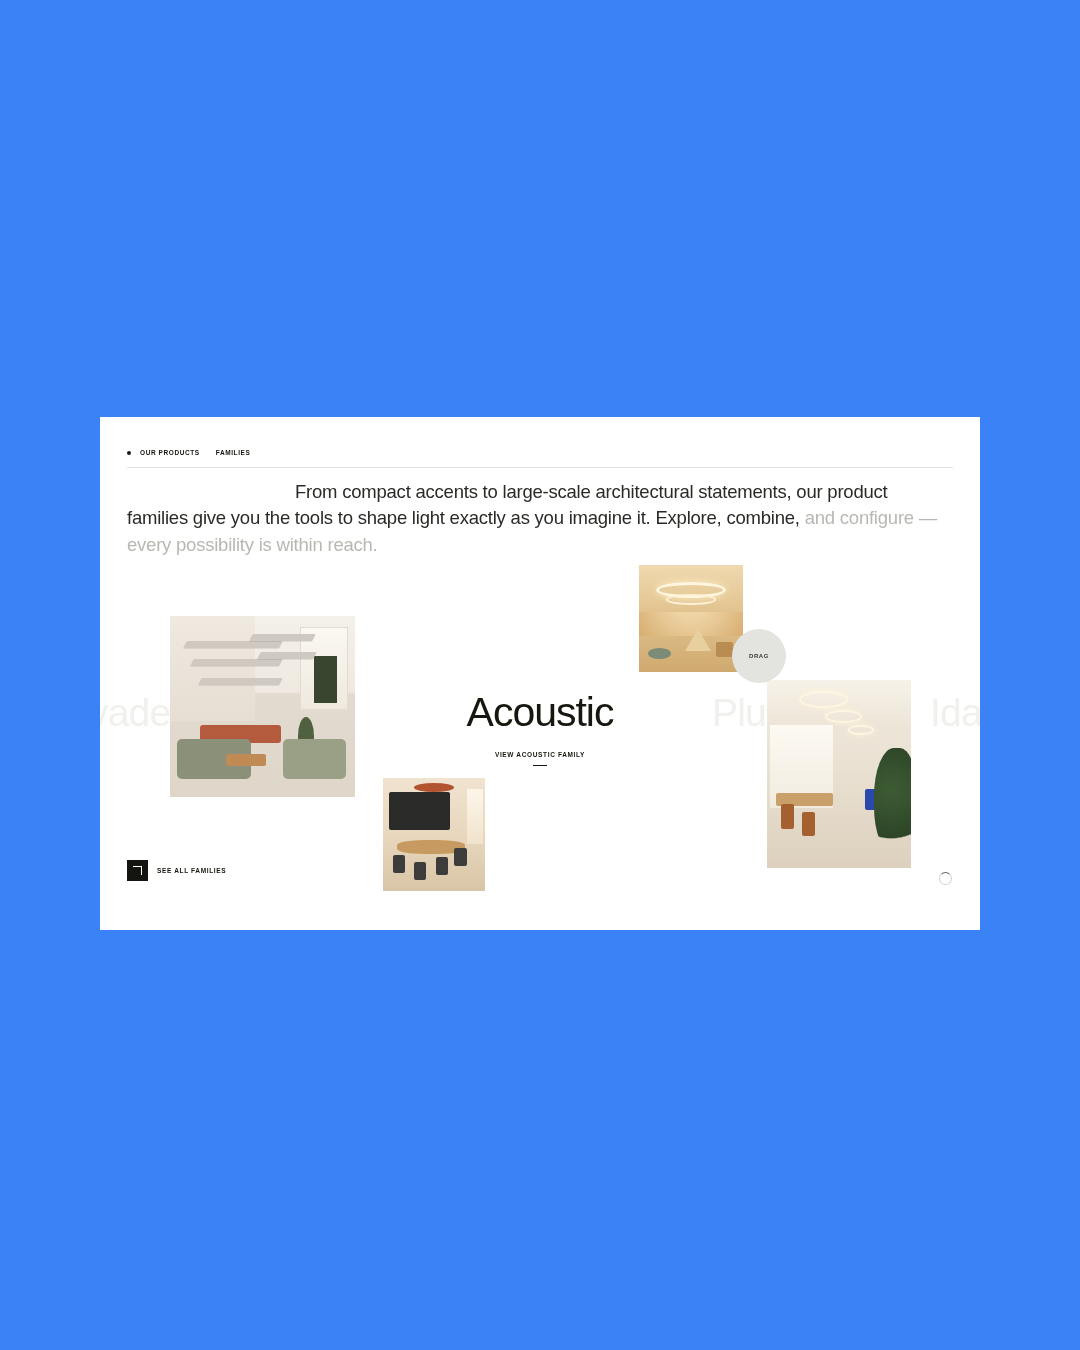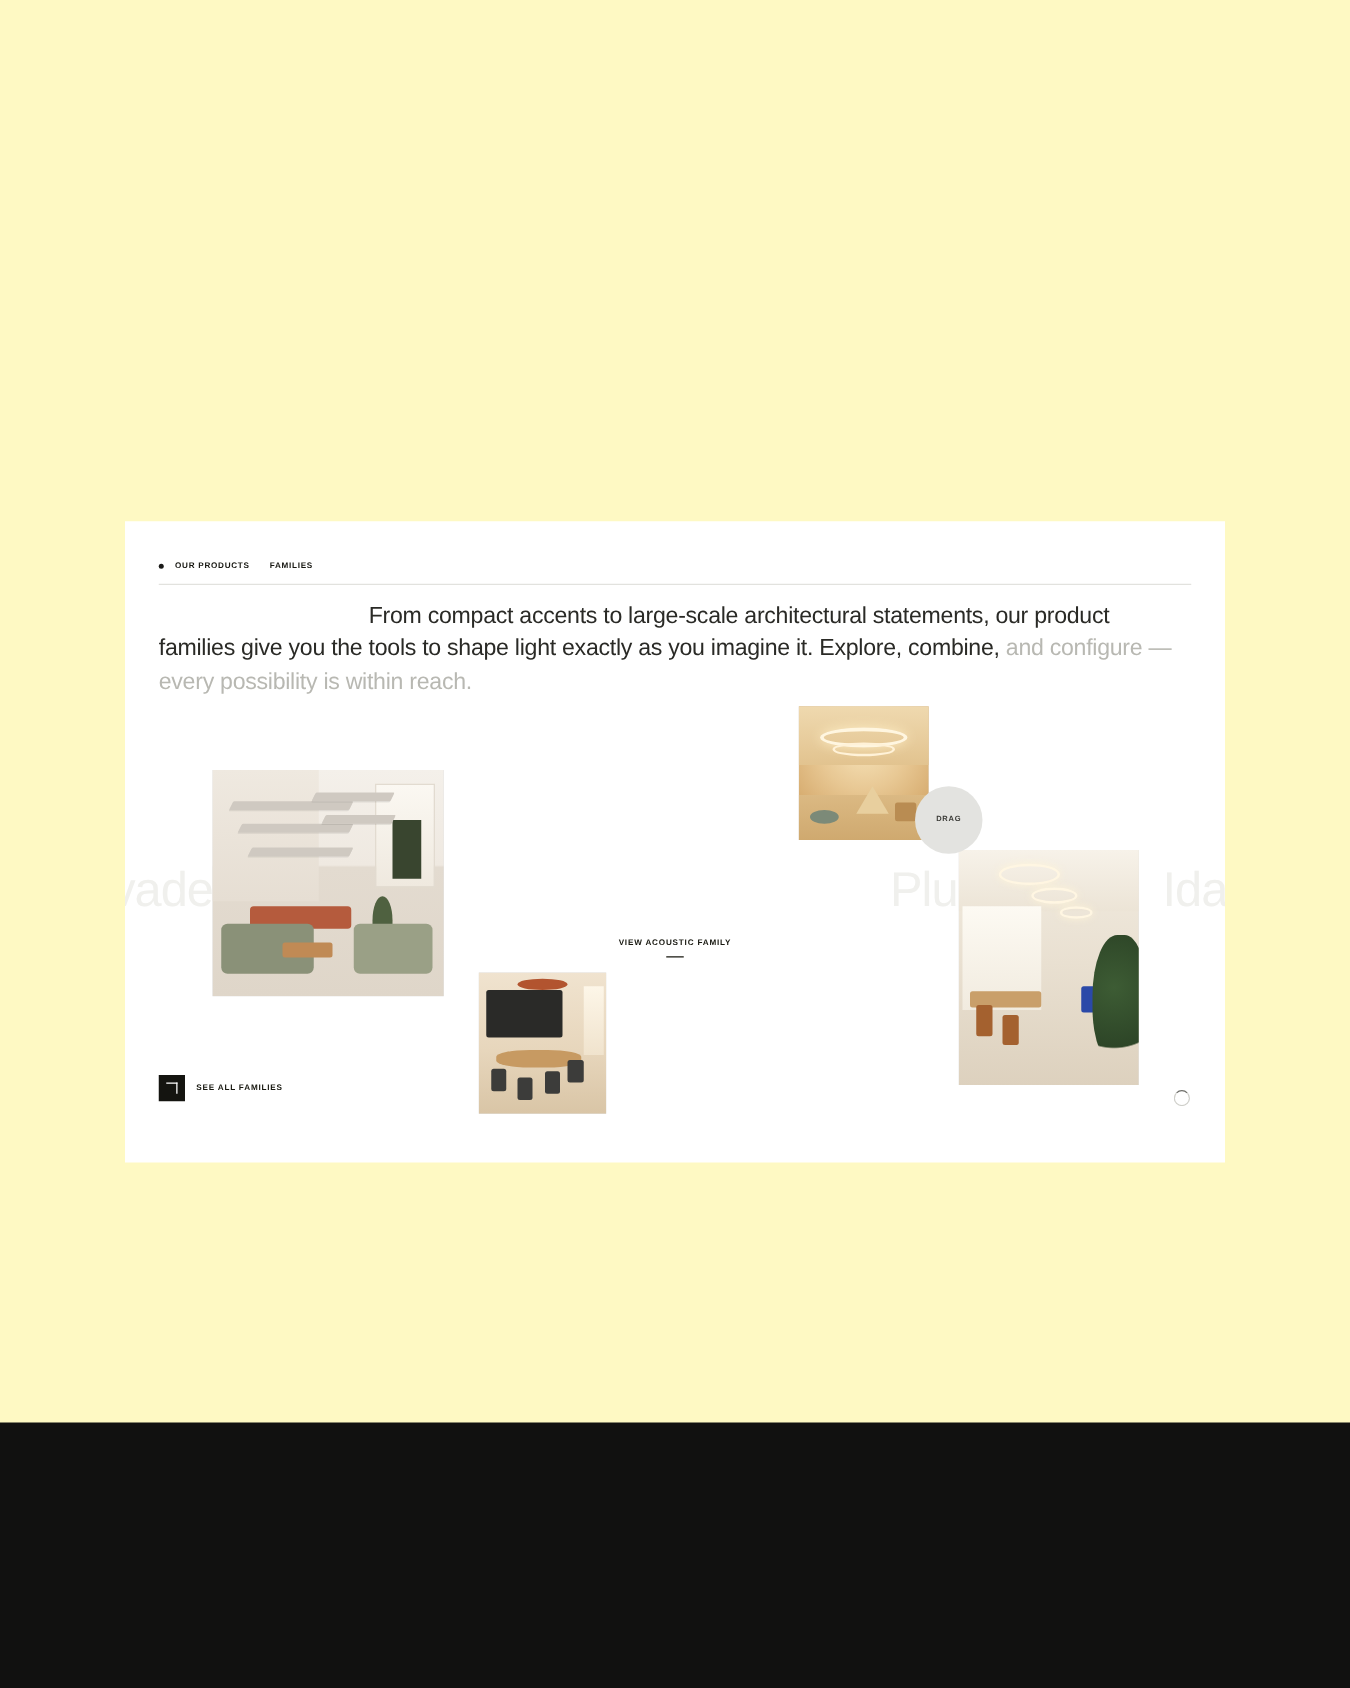--- a/index.html
+++ b/index.html
@@ -7,22 +7,22 @@
     width: 1080px;
     height: 1350px;
     background: #111110;
     font-family: "Liberation Sans", sans-serif;
     overflow: hidden;
   }
 
   #stage {
     position: relative;
     width: 1080px;
-    height: 1138px;
-    background: #fef9c3;
+    height: 1350px;
+    background: #3b82f6;
   }
 
   
   #panel {
     position: absolute;
     left: 100px;
     top: 417px;
     width: 880px;
     height: 513px;
     background: #ffffff;
@@ -390,20 +390,21 @@
         <div class="cring" style="left:56%; top:24%; width:18%; height:5%;"></div>
         <div class="cwin"></div>
         <div class="cdesk"></div>
         <div class="cchair" style="left:10%; top:66%;"></div>
         <div class="cchair" style="left:24%; top:70%;"></div>
         <div class="cblue"></div>
         <div class="cplant"></div>
       </div>
     </div>
 
+    <div id="center-title">Acoustic</div>
     <div id="center-cta">
       <span class="cta-text">VIEW ACOUSTIC FAMILY</span>
       <span class="cta-underline"></span>
     </div>
 
     <div id="drag-bubble">
       <span>DRAG</span>
     </div>
 
     <div id="see-all">

